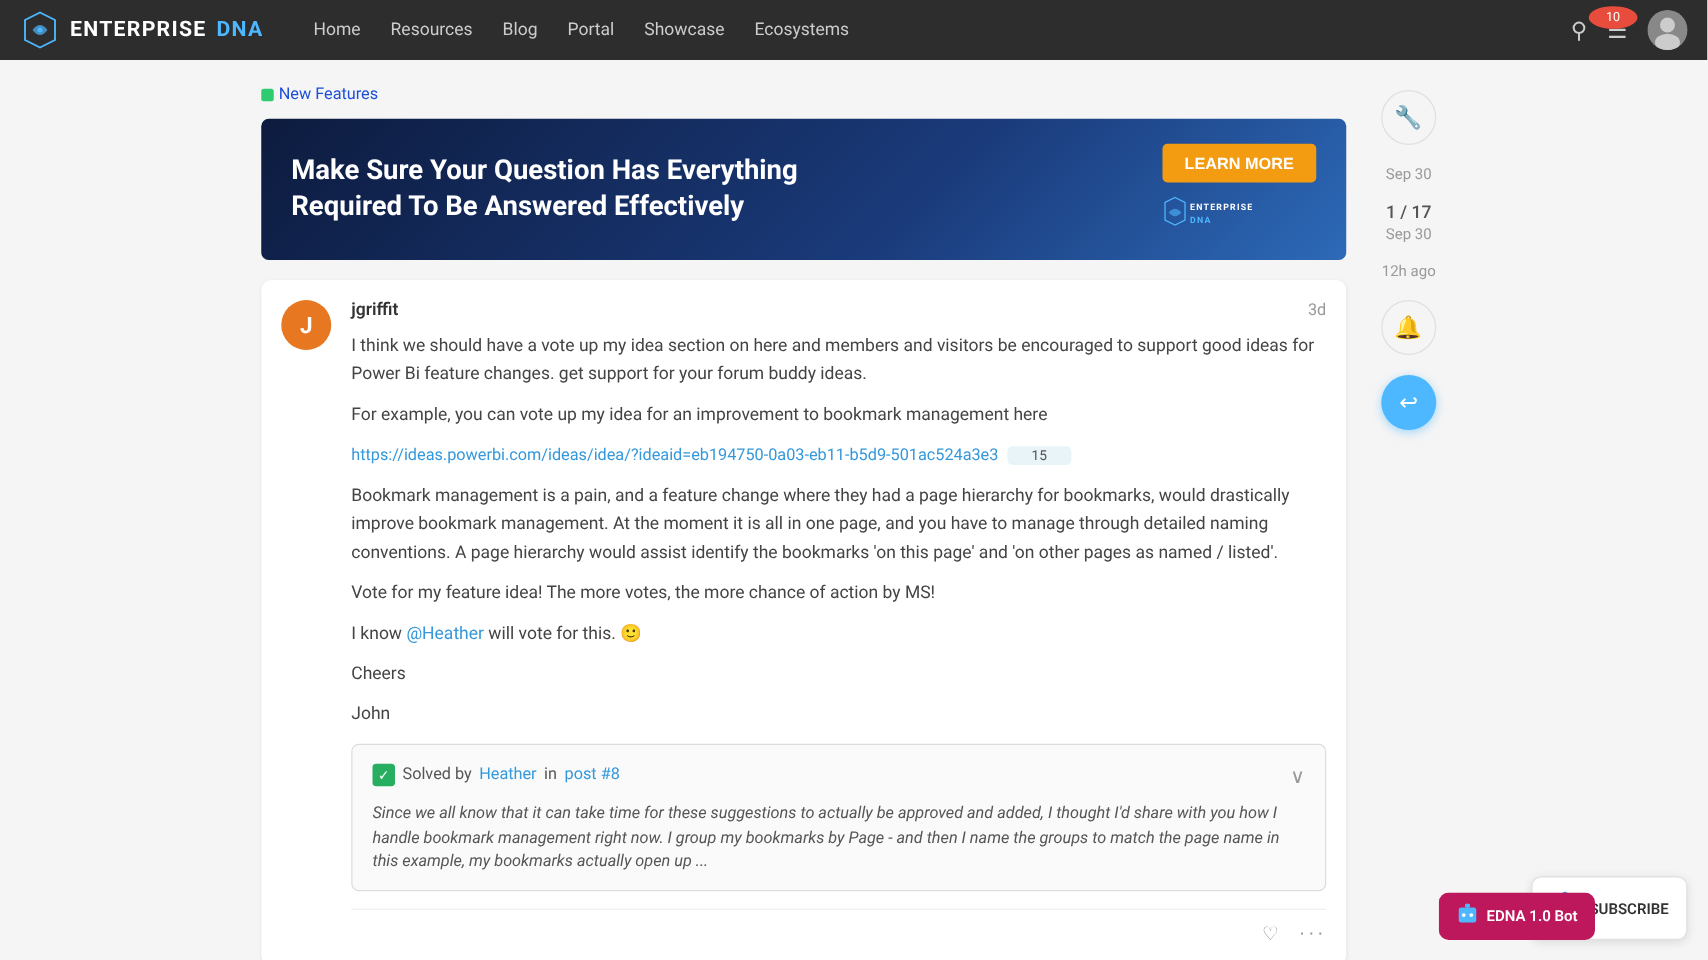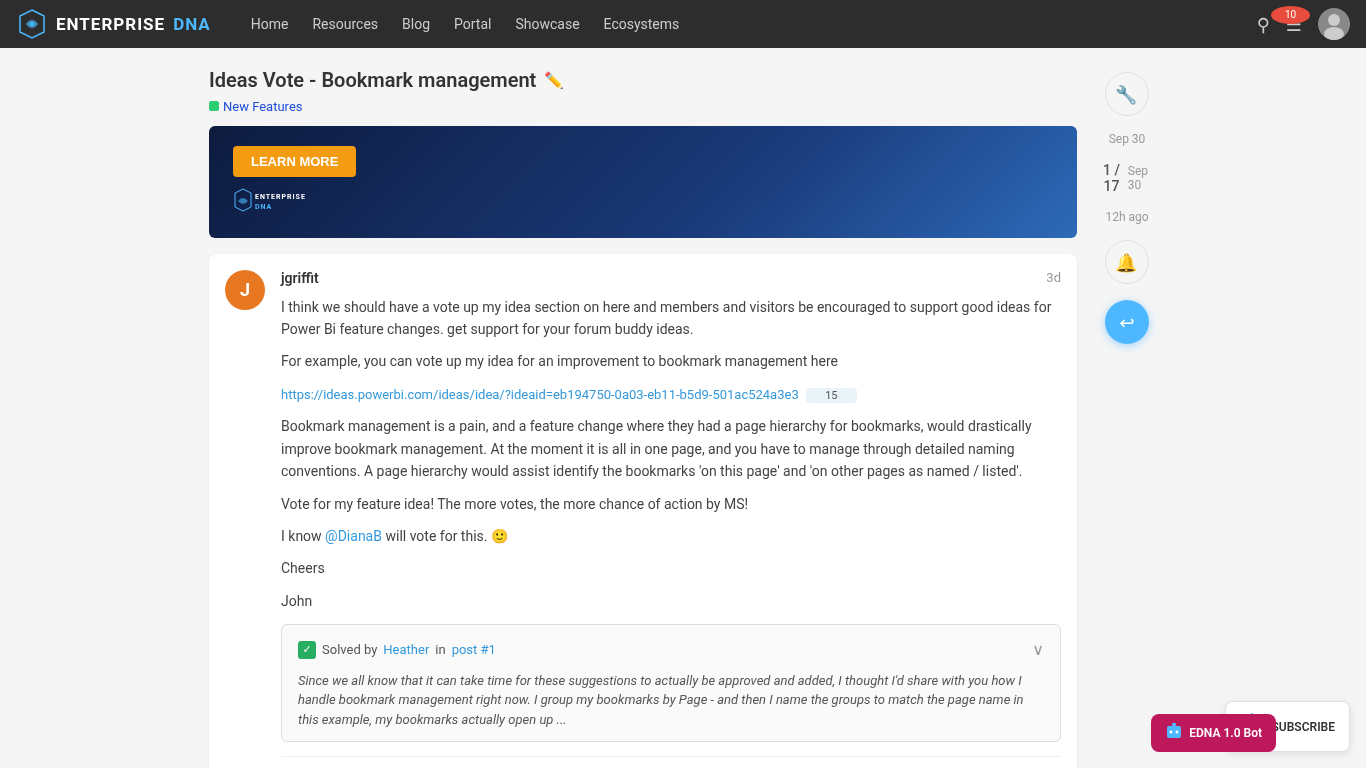--- a/index.html
+++ b/index.html
@@ -389,33 +389,30 @@
           <ellipse cx="16" cy="26" rx="10" ry="7" fill="#ccc"></ellipse>
         </svg>
     </div>
   </div>
 </nav>
 
 <div class="page-container">
   <div class="main-content">
 
     
-    <div class="page-title">
-      <span>Ideas Vote - Bookmark management</span>
-      <span class="edit-icon">✏️</span>
-    </div>
 
     
     <div class="category-tag">
       <span class="category-dot"></span>
       <span class="category-label">New Features</span>
     </div>
 
     
     <div class="banner">
+      <div class="banner-text">Make Sure Your Question Has Everything Required To Be Answered Effectively</div>
       <div class="banner-right">
         <button class="learn-more-btn">LEARN MORE</button>
         <div class="enterprise-dna-logo">
           <svg width="80" height="28" viewBox="0 0 80 28">
             <polygon points="10,2 18,6 18,20 10,24 2,20 2,6" fill="none" stroke="#4db8ff" stroke-width="1"></polygon>
             <path d="M5 14 Q10 8 15 14 Q10 20 5 14" fill="#4db8ff" opacity="0.6"></path>
             <text x="22" y="12" fill="white" font-size="7" font-weight="bold">ENTERPRISE</text>
             <text x="22" y="22" fill="#4db8ff" font-size="7" font-weight="bold">DNA</text>
           </svg>
         </div>
@@ -437,34 +434,34 @@
               <span>For example, you can vote up my idea for an improvement to bookmark management here</span>
             </p>
             <p>
               <a class="post-link">https://ideas.powerbi.com/ideas/idea/?ideaid=eb194750-0a03-eb11-b5d9-501ac524a3e3</a>
               <span class="link-badge">15</span>
             </p>
             <p>Bookmark management is a pain, and a feature change where they had a page hierarchy for bookmarks, would drastically improve bookmark management. At the moment it is all in one page, and you have to manage through detailed naming conventions. A page hierarchy would assist identify the bookmarks 'on this page' and 'on other pages as named / listed'.</p>
             <p>Vote for my feature idea! The more votes, the more chance of action by MS!</p>
             <p>
               <span>I know</span>
-              <span class="mention">@DianaB</span>
+              <span class="mention">@Heather</span>
               <span>will vote for this. 🙂</span>
             </p>
             <p>Cheers</p>
             <p>John</p>
 
             <div class="solved-box">
               <div class="solved-header">
                 <div class="solved-label">
                   <div class="solved-check">✓</div>
                   <span>Solved by</span>
                   <span class="solved-link">Heather</span>
                   <span>in</span>
-                  <span class="solved-link">post #1</span>
+                  <span class="solved-link">post #8</span>
                 </div>
                 <span class="solved-toggle">∨</span>
               </div>
               <div class="solved-text">Since we all know that it can take time for these suggestions to actually be approved and added, I thought I'd share with you how I handle bookmark management right now. I group my bookmarks by Page - and then I name the groups to match the page name in this example, my bookmarks actually open up ...</div>
             </div>
           </div>
 
           <div class="post-actions">
             <div class="like-section">
               <span class="heart-icon">♡</span>
@@ -476,21 +473,21 @@
         </div>
       </div>
 
     </div>
 
   </div>
 
   <div class="sidebar">
     <div class="sidebar-wrench">🔧</div>
     <span class="sidebar-date">Sep 30</span>
-    <div style="display:flex;flex-direction:row;align-items:center;gap:2px;">
+    <div style="display:flex;flex-direction:column;align-items:center;gap:2px;">
       <span class="sidebar-progress">1 / 17</span>
       <span class="sidebar-progress-date">Sep 30</span>
     </div>
     <span class="sidebar-ago">12h ago</span>
     <div class="sidebar-bell">🔔</div>
     <div class="sidebar-compose">↩</div>
   </div>
 </div>
 
 <div class="subscribe-box">

